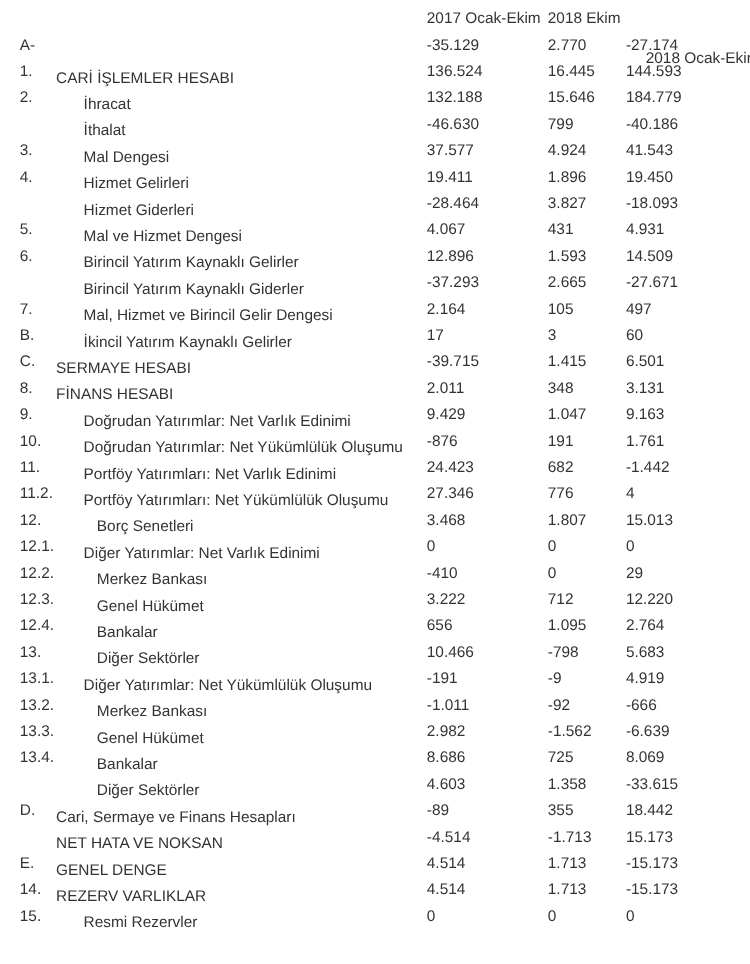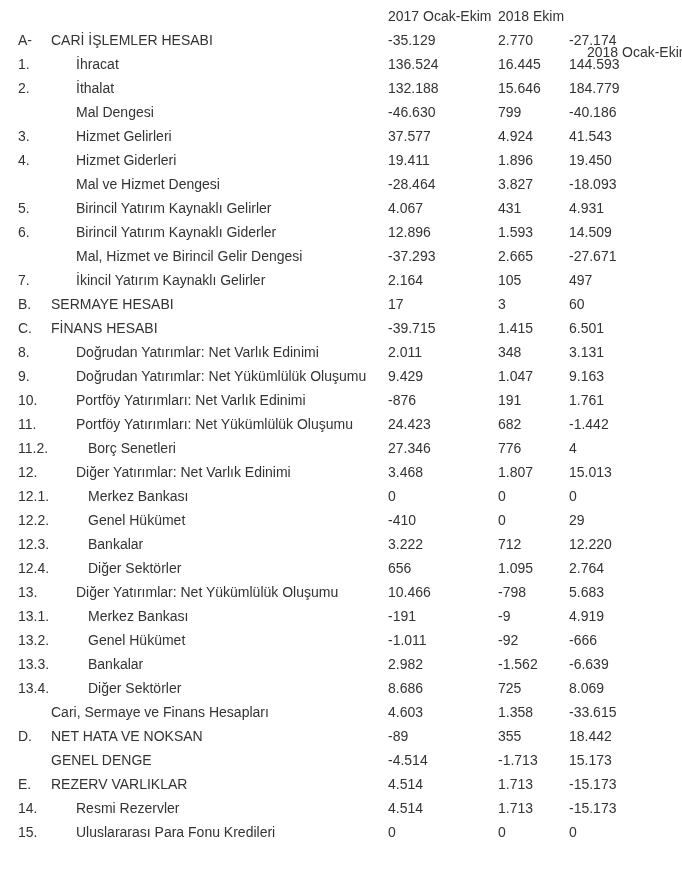--- a/index.html
+++ b/index.html
@@ -4,21 +4,21 @@
 <style>
   html, body { margin: 0; padding: 0; background: #ffffff; }
   body {
     width: 682px; height: 876px; position: relative; overflow: hidden;
     font-family: "Liberation Sans", "DejaVu Sans", sans-serif;
     font-size: 14px; color: #333333;
   }
   .table { position: absolute; left: 0; top: 4px; width: 564px; }
   .row { position: relative; height: 24px; line-height: 24px; white-space: nowrap; }
   .num { position: absolute; left: 18px; }
-  .lbl { position: absolute; }
+  .lbl { position: absolute; margin-top: 30px; }
   .lvl1 { left: 51px; }
   .lvl2 { left: 76px; }
   .lvl3 { left: 88px; }
   .c1 { position: absolute; left: 388px; }
   .c2 { position: absolute; left: 498px; }
   .c3 { position: absolute; left: 569px; }
   .hdr .c1 { left: 388px; }
   .hdr .c2 { left: 498px; }
   .hdr .c3 { left: 587px; margin-top: 36px; }
 </style>
@@ -258,19 +258,18 @@
       </div>
       <div class="row">
         <span class="num">14.</span>
         <span class="lbl lvl2">Resmi Rezervler</span>
         <span class="c1">4.514</span>
         <span class="c2">1.713</span>
         <span class="c3">-15.173</span>
       </div>
       <div class="row">
         <span class="num">15.</span>
-        <span class="lbl lvl2">Uluslararası Para Fonu Kredileri</span>
         <span class="c1">0</span>
         <span class="c2">0</span>
         <span class="c3">0</span>
       </div>
     </div>
 </div>
 
 </body></html>

